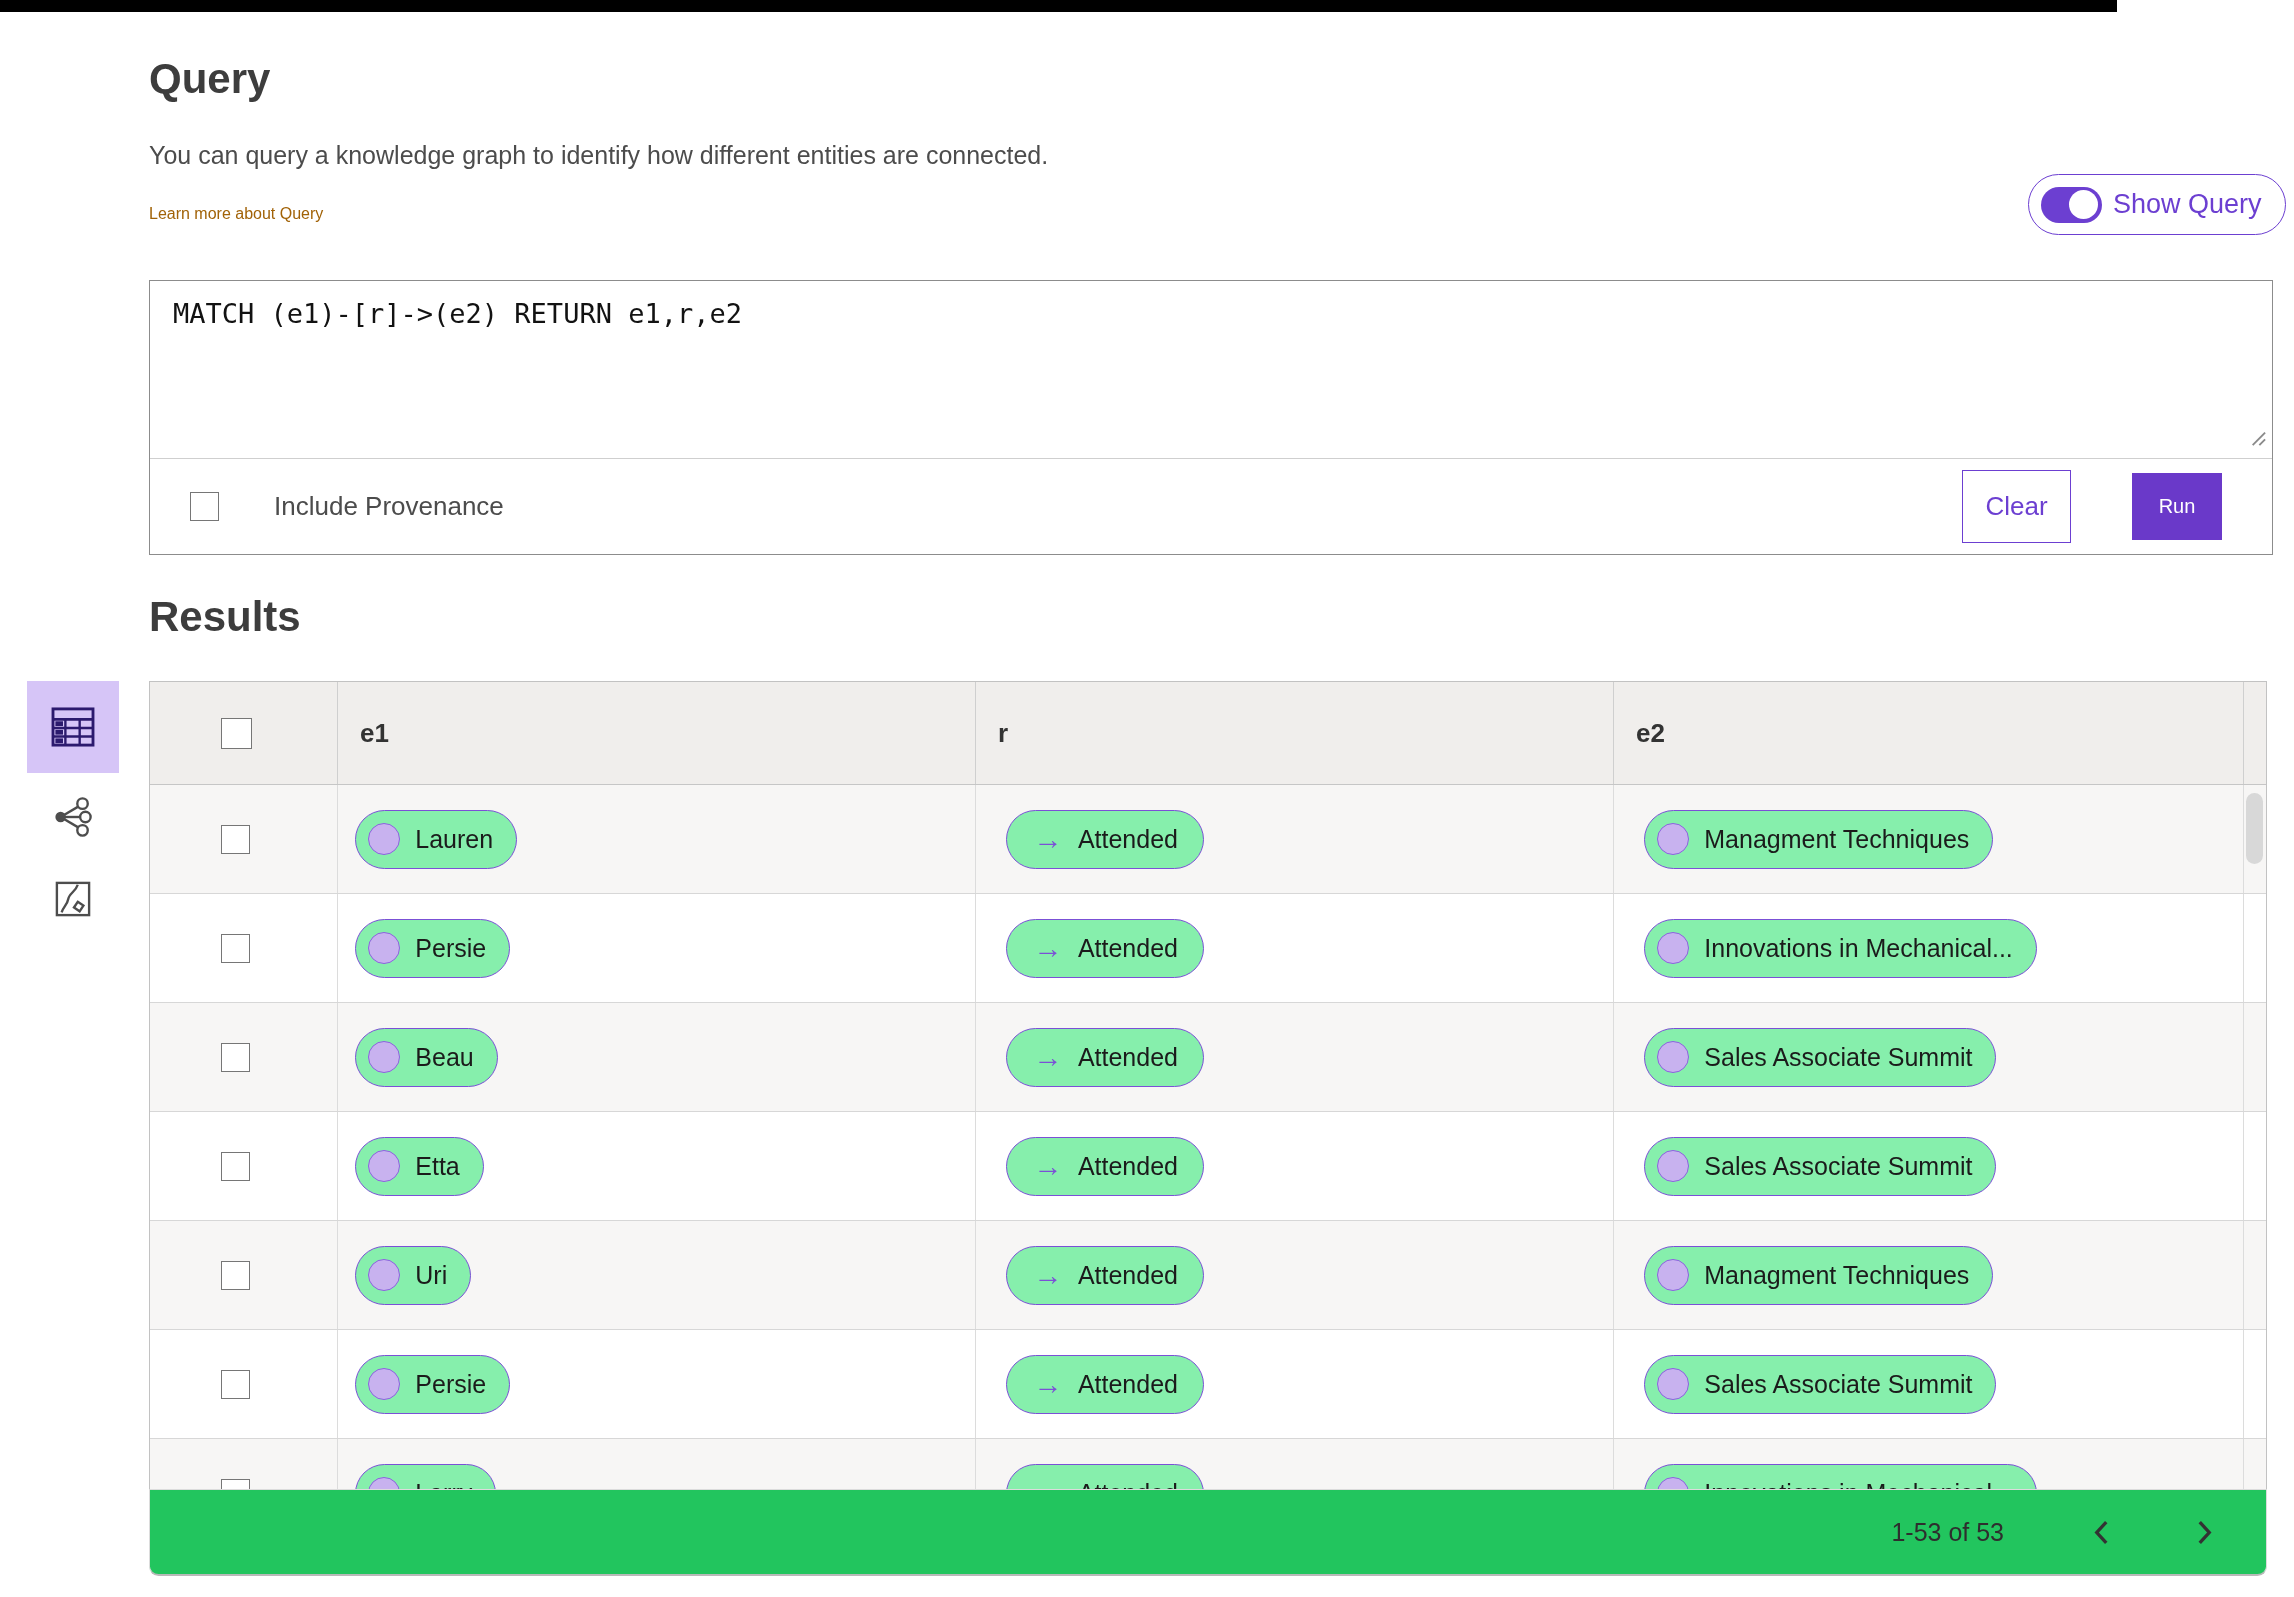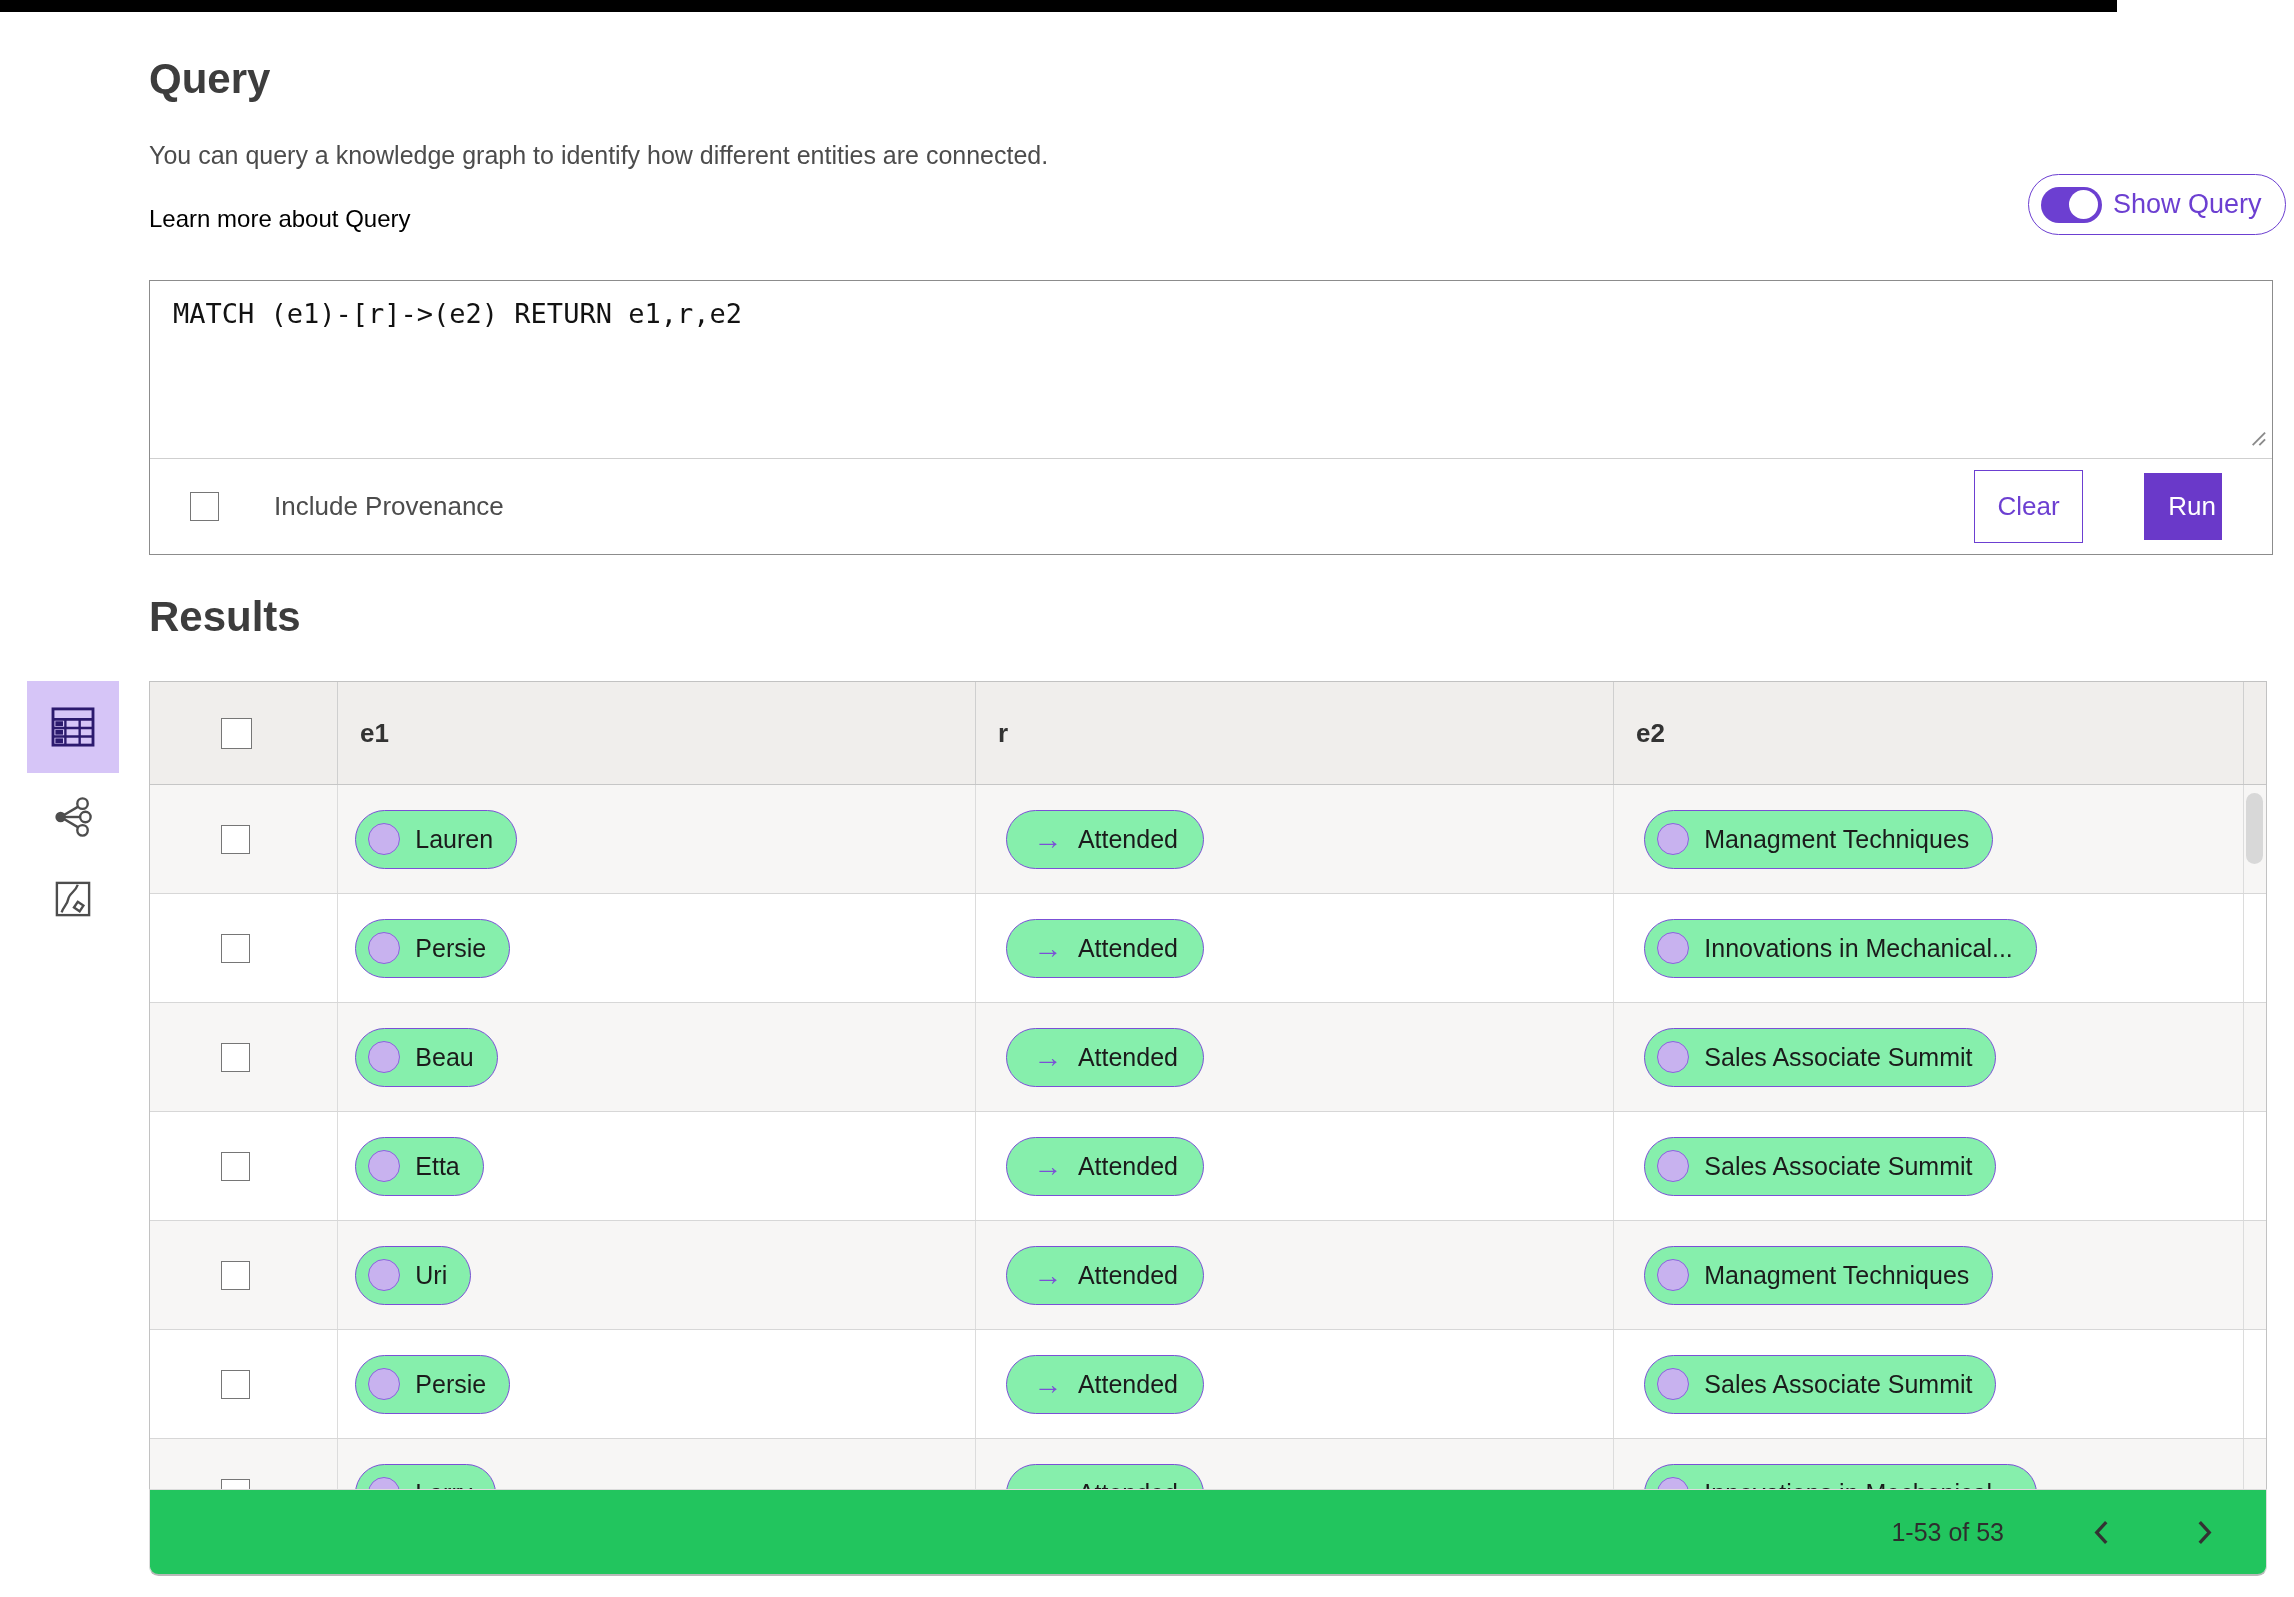--- a/index.html
+++ b/index.html
@@ -4,43 +4,43 @@
 <style>
   html,body{margin:0;padding:0;background:#fff;}
   .page{position:relative;width:2294px;height:1597px;background:#fff;overflow:hidden;
         font-family:"Liberation Sans",sans-serif;color:#3f3f3f;}
 
   .topbar{position:absolute;left:0;top:0;width:2117px;height:12.4px;background:#000;}
 
   
   .query-title{position:absolute;left:149px;top:55px;font-size:42px;font-weight:bold;color:#3d3d3d;}
   .query-desc{position:absolute;left:149px;top:141px;font-size:25px;color:#4c4c4c;}
-  .learn-link{position:absolute;left:149px;top:205px;font-size:24px;color:#000000;cursor:pointer;}
+  .learn-link{position:absolute;left:149px;top:205px;font-size:16px;color:#a16207;cursor:pointer;}
 
   .show-query-btn{position:absolute;left:2028px;top:154px;height:61px;box-sizing:border-box;
     border:1.9px solid #6c3fd1;border-radius:32.5px;background:#fff;display:flex;align-items:center;
     gap:11.5px;padding:0 23px 0 11.5px;cursor:pointer;margin-top:20px;}
   .toggle-track{position:relative;width:61px;height:36px;border-radius:18px;background:#6c3fd1;}
   .toggle-knob{position:absolute;top:3.8px;right:3.8px;width:29px;height:29px;border-radius:50%;background:#fff;}
   .show-query-label{font-size:27px;color:#6c3fd1;}
 
   .query-box{position:absolute;left:149px;top:280px;width:2124px;height:275px;box-sizing:border-box;
     border:1px solid #8c8c8c;background:#fff;}
   .query-text{position:absolute;left:23px;top:17px;right:38px;font-family:"DejaVu Sans Mono",monospace;
     font-size:27px;color:#121212;white-space:pre;}
   .resize-handle{position:absolute;right:4.8px;top:145px;width:21px;height:21px;}
   .query-footer{position:absolute;left:0;right:0;bottom:0;height:96px;box-sizing:border-box;
     border-top:1px solid #cfcfcf;display:flex;align-items:center;padding:0 50px 0 40px;gap:36px;}
   .cbx{width:29px;height:29px;box-sizing:border-box;border:1.9px solid #767676;background:#fff;cursor:pointer;flex:none;}
   .provenance-label{font-size:26px;color:#4c4c4c;margin-left:19px;}
   .btn-spacer{flex:1;}
   .clear-btn{width:109px;height:73px;box-sizing:border-box;border:1.9px solid #6c3fd1;background:#fff;
     color:#6c3fd1;font-size:26px;font-family:inherit;cursor:pointer;}
-  .run-btn{width:78px;height:67px;box-sizing:border-box;border:none;background:#6a39c9;color:#fff;
-    font-size:26px;font-family:inherit;margin-left:25px;cursor:pointer;text-align:right;}
+  .run-btn{width:90px;height:67px;box-sizing:border-box;border:none;background:#6a39c9;color:#fff;
+    font-size:20px;font-family:inherit;margin-left:25px;cursor:pointer;}
 
   
   .results-title{position:absolute;left:149px;top:593px;font-size:42px;font-weight:bold;color:#3d3d3d;}
 
   .view-table-btn{position:absolute;left:27px;top:681px;width:92px;height:92px;background:#d6c5f7;
     display:flex;align-items:center;justify-content:center;cursor:pointer;}
   .view-graph-btn{position:absolute;left:46px;top:790px;width:54px;height:54px;display:flex;
     align-items:center;justify-content:center;cursor:pointer;}
   .view-map-btn{position:absolute;left:48px;top:874px;width:50px;height:50px;display:flex;
     align-items:center;justify-content:center;cursor:pointer;}

